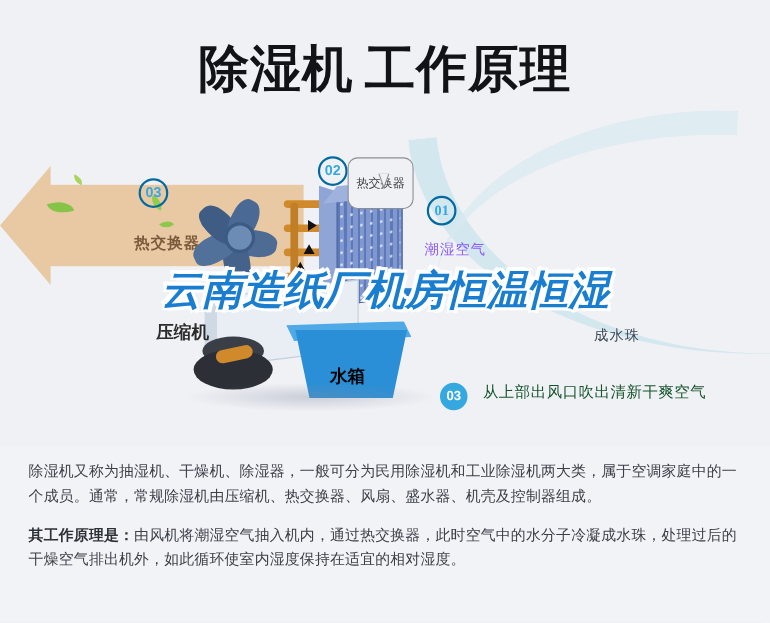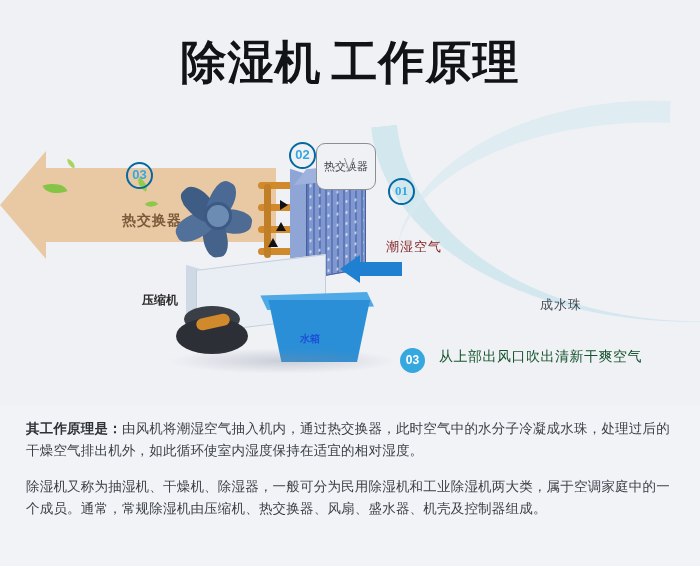--- a/index.html
+++ b/index.html
@@ -105,33 +105,33 @@
   .arrow-sm{position:absolute;width:0;height:0;}
   .ar1{left:26px;top:22px;border-left:8px solid #111;border-top:5px solid transparent;border-bottom:5px solid transparent;}
   .ar2{left:22px;top:44px;border-bottom:9px solid #111;border-left:5px solid transparent;border-right:5px solid transparent;}
   .ar3{left:42px;top:42px;border-top:9px solid #111;border-left:5px solid transparent;border-right:5px solid transparent;}
   .ar4{left:14px;top:60px;border-bottom:9px solid #111;border-left:5px solid transparent;border-right:5px solid transparent;}
 
   
   .cabinet{position:absolute;left:196px;top:262px;width:128px;height:62px;background:#e9eef5;
            border:1px solid #c4cedb;transform:skewY(-7deg);}
   .cabinet2{position:absolute;left:186px;top:268px;width:22px;height:62px;background:#cfd9e6;transform:skewY(16deg);}
-  .comp-label{position:absolute;left:142px;top:292px;font-size:12px;color:#2b2b2b;font-weight:bold;}
+  .comp-label{position:absolute;left:142px;top:292px;font-size:16px;color:#2b2b2b;font-weight:bold;}
 
   
   .compressor{position:absolute;left:176px;top:318px;width:72px;height:36px;background:#2c2f35;border-radius:50%;}
   .compressor-top{position:absolute;left:184px;top:306px;width:56px;height:26px;background:#3a3e46;border-radius:50%;}
   .comp-copper{position:absolute;left:196px;top:316px;width:34px;height:12px;background:#d08a2c;border-radius:6px;transform:rotate(-12deg);}
 
   
   .tank{position:absolute;left:262px;top:300px;width:108px;height:62px;background:#2a8fd6;
         clip-path:polygon(6% 0,100% 0,88% 100%,18% 100%);}
   .tank-top{position:absolute;left:258px;top:292px;width:116px;height:18px;background:#4fa9e6;
         clip-path:polygon(8% 100%,2% 20%,94% 0,100% 80%);}
-  .tank-label{position:absolute;left:300px;top:332px;font-size:10px;color:#1d4ed8;font-weight:bold;}
+  .tank-label{position:absolute;left:300px;top:332px;font-size:16px;color:#000000;font-weight:bold;}
 
   
   .intake{position:absolute;left:358px;top:262px;width:44px;height:14px;background:#1f7fd0;}
   .intake:before{content:"";position:absolute;left:-18px;top:-7px;
      border-top:14px solid transparent;border-bottom:14px solid transparent;border-right:20px solid #1f7fd0;}
 
   
   .shadow{position:absolute;left:168px;top:348px;width:230px;height:26px;border-radius:50%;
           background:radial-gradient(ellipse at center,rgba(130,140,160,.35),rgba(240,241,245,0) 70%);}
 
@@ -158,21 +158,21 @@
     position:absolute;left:344px;top:158px;width:0;height:0;
     border-left:5px solid transparent;border-right:5px solid transparent;
     border-top:14px solid #8a8f96;
   }
   .callout-stem:after{
     content:"";position:absolute;left:-4px;top:-14px;
     border-left:4px solid transparent;border-right:4px solid transparent;
     border-top:11px solid #f0f1f5;
   }
 
-  .label-moist{position:absolute;left:386px;top:218px;font-size:13px;color:#7f1d1d;letter-spacing:1px;margin-top:20px;}
+  .label-moist{position:absolute;left:386px;top:218px;font-size:13px;color:#8b5cf6;letter-spacing:1px;}
   .label-cond{position:absolute;left:540px;top:296px;font-size:13px;color:#3f4a56;letter-spacing:1px;}
   .cap-03{position:absolute;left:439px;top:348px;font-size:14px;color:#14532d;letter-spacing:.5px;white-space:nowrap;}
 
   
   .watermark{
     position:absolute;left:0;right:0;top:243px;
     text-align:center;
     font-size:37px;line-height:42px;
     font-weight:bold;font-style:italic;
     color:#1a7ed0;
@@ -272,22 +272,23 @@
     <div class="badge b-03b">03</div>
 
     <div class="callout">热交换器</div>
     <div class="callout-stem"></div>
 
     <div class="label-moist">潮湿空气</div>
     <div class="label-cond">成水珠</div>
     <div class="cap-03">从上部出风口吹出清新干爽空气</div>
 
     <div class="watermark">
+      <span class="wm-line">云南造纸厂机房恒温恒湿</span>
     </div>
 
   </div>
 
   <div class="copy">
+    <p>除湿机又称为抽湿机、干燥机、除湿器，一般可分为民用除湿机和工业除湿机两大类，属于空调家庭中的一个成员。通常，常规除湿机由压缩机、热交换器、风扇、盛水器、机壳及控制器组成。</p>
     <p><span class="lead">其工作原理是：</span><span>由风机将潮湿空气抽入机内，通过热交换器，此时空气中的水分子冷凝成水珠，处理过后的干燥空气排出机外，如此循环使室内湿度保持在适宜的相对湿度。</span></p>
-    <p>除湿机又称为抽湿机、干燥机、除湿器，一般可分为民用除湿机和工业除湿机两大类，属于空调家庭中的一个成员。通常，常规除湿机由压缩机、热交换器、风扇、盛水器、机壳及控制器组成。</p>
   </div>
 
 </div>
 
 </body></html>

